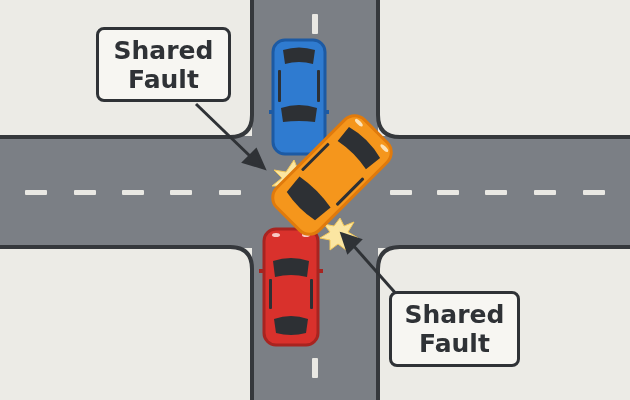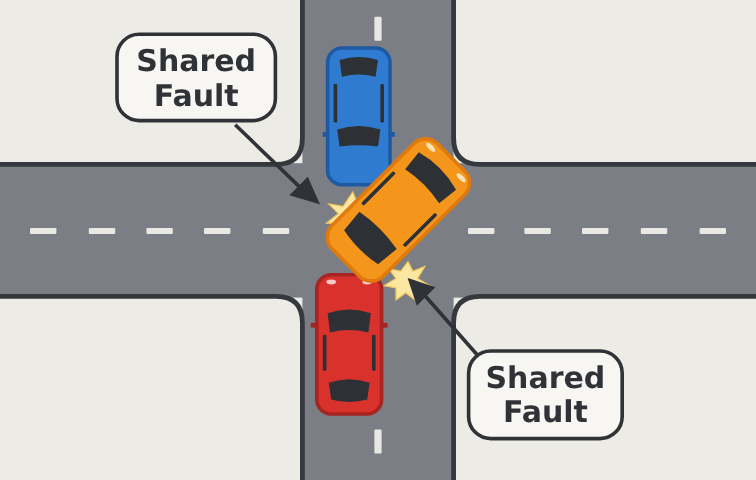--- a/index.html
+++ b/index.html
@@ -2,21 +2,21 @@
 <html><head>
   <meta charset="utf-8">
   <style>
     html, body { margin: 0; padding: 0; }
     body { width: 630px; height: 400px; overflow: hidden; background: #ecebe6; font-family: "DejaVu Sans", sans-serif; }
     #scene { position: absolute; left: 0; top: 0; width: 630px; height: 400px; }
     .label-box {
       position: absolute;
       background: #f7f6f2;
       border: 3px solid #2f3236;
-      border-radius: 20px;
+      border-radius: 8px;
       box-sizing: border-box;
       display: flex; flex-direction: column; align-items: center; justify-content: center;
       color: #2f3236;
       font-weight: bold;
       font-size: 25px;
       line-height: 29px;
     }
     .label-box span { display: block; }
   </style>
 </head>

